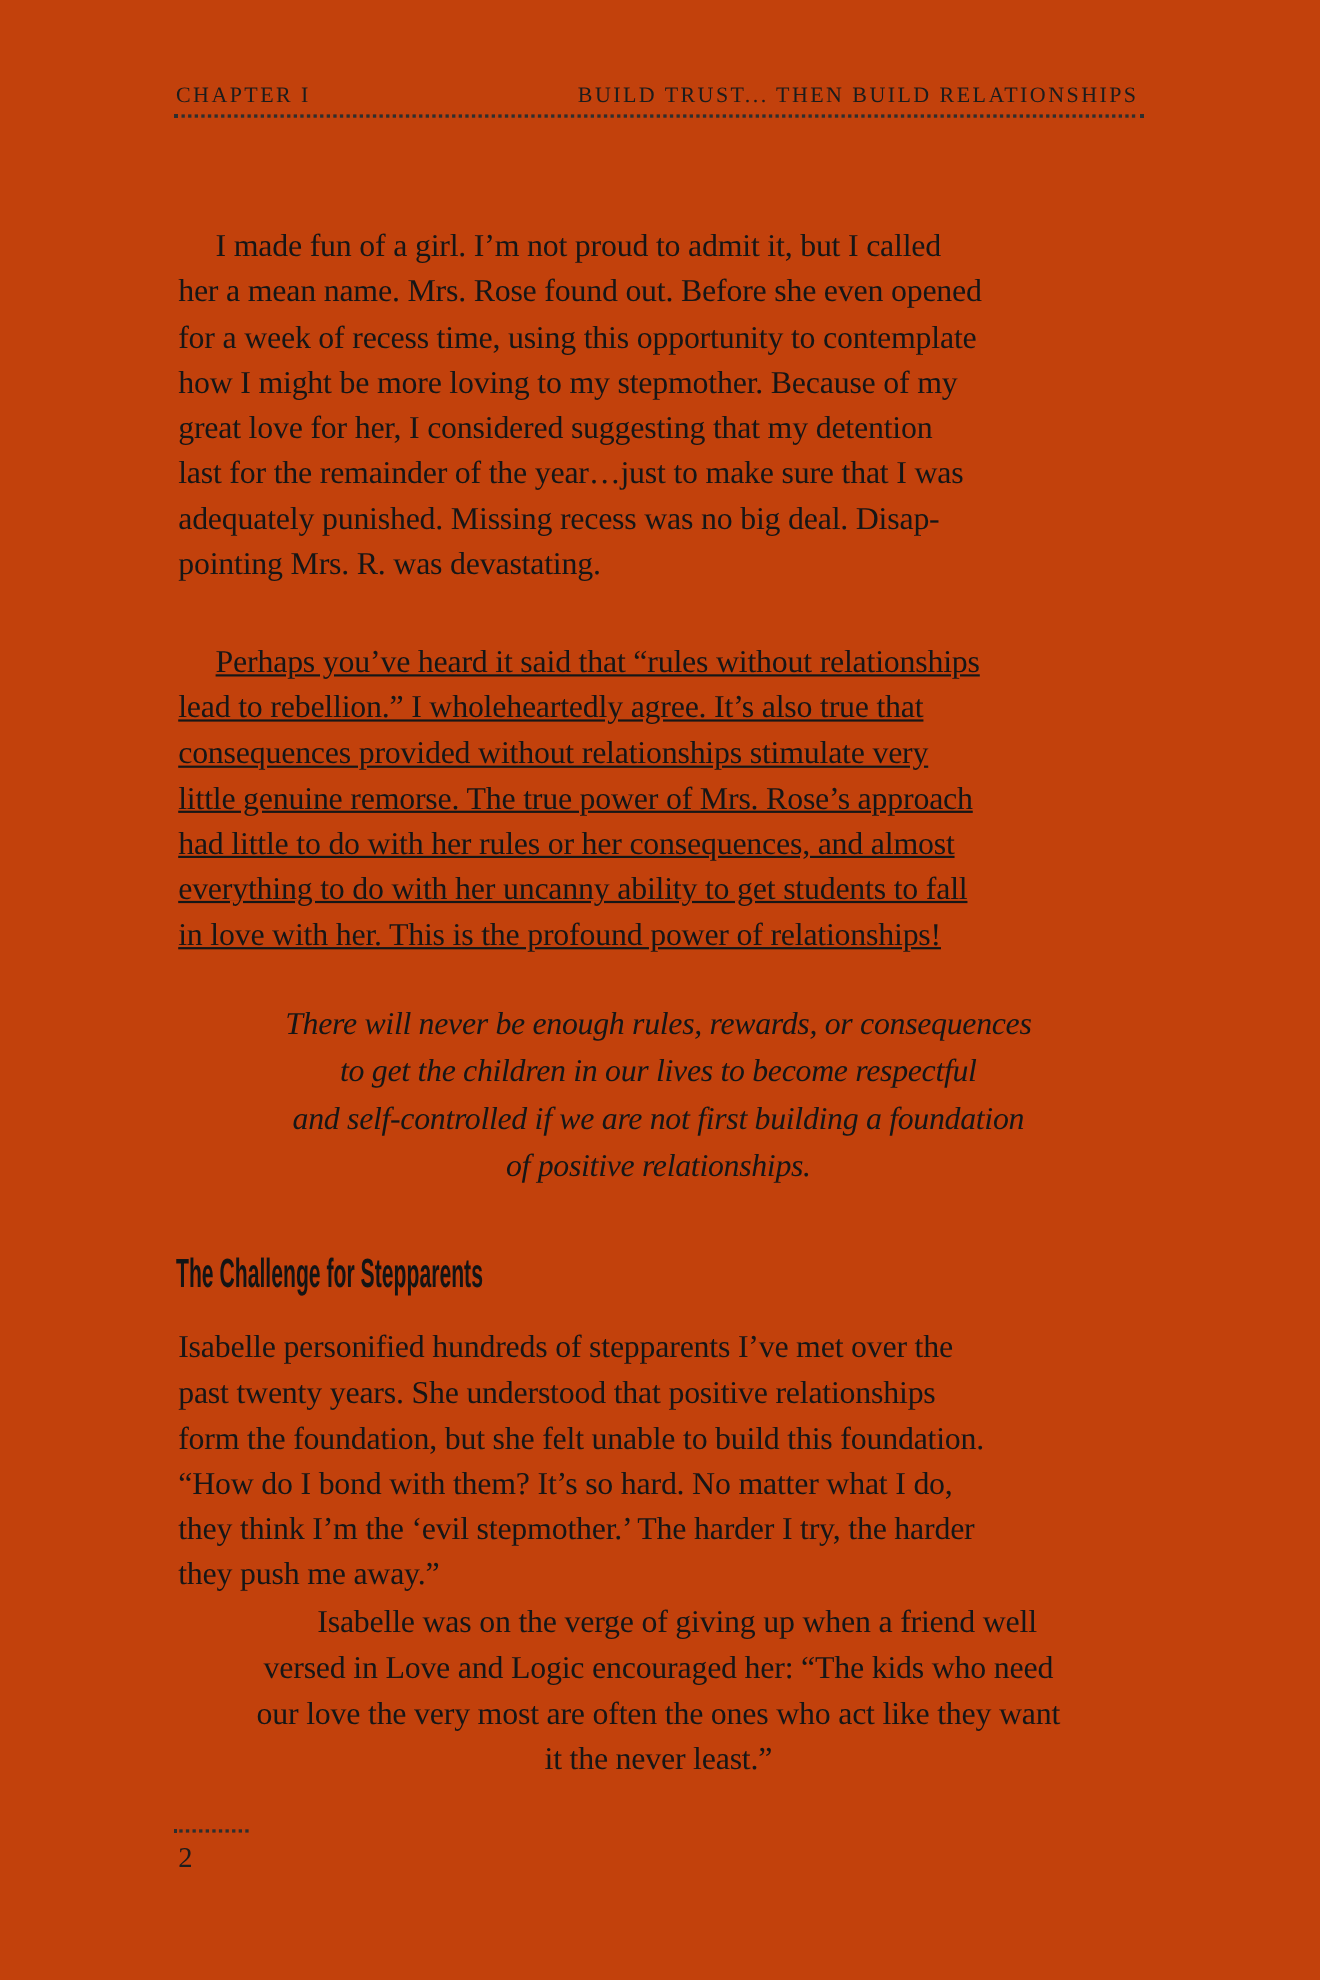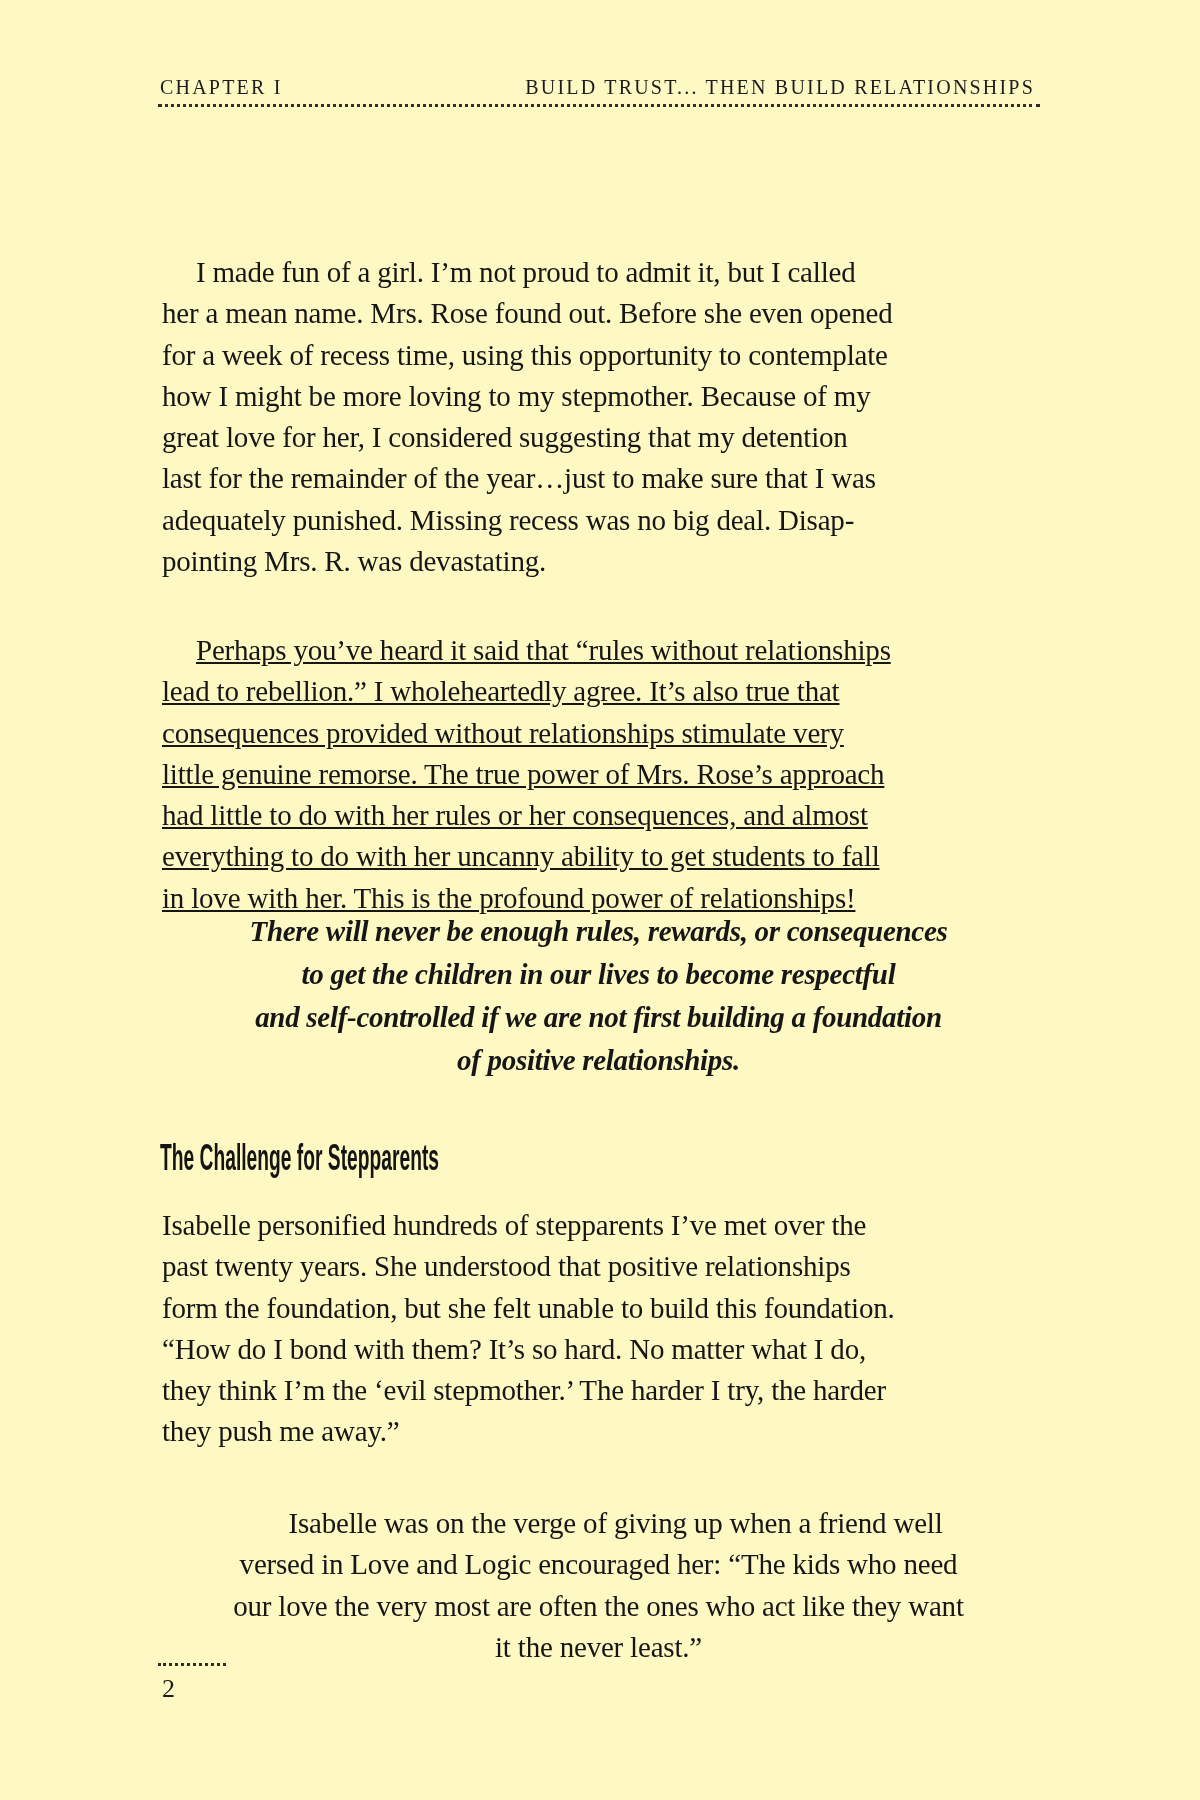--- a/index.html
+++ b/index.html
@@ -4,21 +4,21 @@
 <style>
   html, body {
     margin: 0;
     padding: 0;
     background: #e8e8e8;
   }
   .page {
     position: relative;
     width: 1200px;
     height: 1800px;
-    background: #fef9c3;
+    background: #c2410c;
     overflow: hidden;
     color: #161616;
     font-family: "Liberation Serif", "DejaVu Serif", serif;
   }
   
   .running-head {
     position: absolute;
     left: 160px;
     top: 76px;
     width: 875px;
@@ -42,35 +42,35 @@
   
   .para {
     position: absolute;
     left: 162px;
     width: 873px;
     font-size: 29px;
     line-height: 41.3px;
     letter-spacing: -0.2px;
   }
   .para .line { white-space: nowrap; }
-  .para.indent .line:first-child { padding-left: 34px; margin-top: 48px; }
+  .para.indent .line:first-child { padding-left: 34px; }
   .p1 { top: 204px; }
   .p2 { top: 582px; text-decoration: underline; }
   .p3 { top: 1205px; }
   .p4 { top: 1455px; text-align: center; }
   
   .pullquote {
     position: absolute;
     left: 162px;
     top: 910px;
     width: 873px;
     margin: 0;
     font-size: 29px;
     line-height: 43px;
-    font-weight: bold;
+    font-weight: normal;
     font-style: italic;
     letter-spacing: -0.3px;
     text-align: center;
   }
   .pullquote .line { white-space: nowrap; }
   
   .section-heading {
     position: absolute;
     left: 160px;
     top: 1138px;

